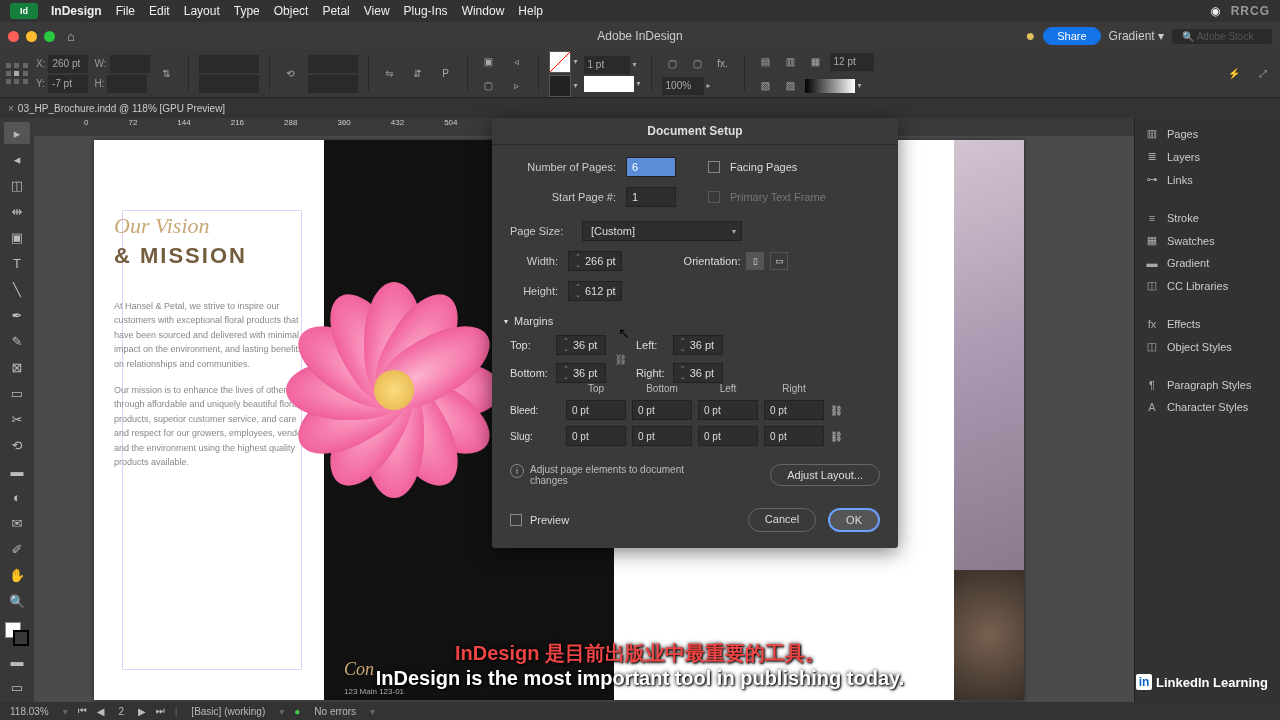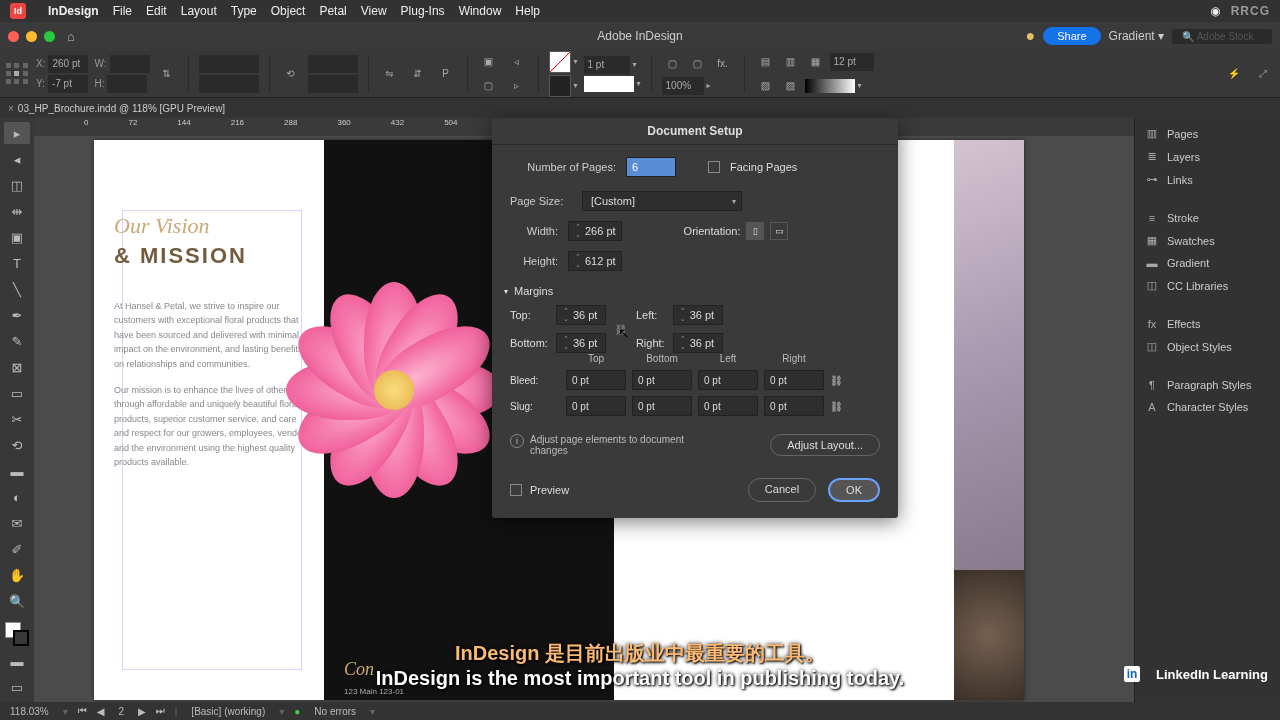--- a/index.html
+++ b/index.html
@@ -1,19 +1,19 @@
 <!DOCTYPE html>
 <html><head>
 <meta charset="utf-8">
 <style>
 * { margin: 0; padding: 0; box-sizing: border-box; font-family: -apple-system, BlinkMacSystemFont, "Segoe UI", sans-serif; }
 body { background: #2f2f2f; color: #ccc; width: 1280px; height: 720px; overflow: hidden; position: relative; }
 
 .mac-menubar { height: 22px; background: #323232; display: flex; align-items: center; padding: 0 10px; font-size: 12px; color: #eee; }
-.mac-menubar .app-icon { width: 16px; height: 16px; background: #ef4444; border-radius: 3px; margin-right: 22px; display: flex; align-items: center; justify-content: center; font-size: 9px; font-weight: bold; color: white; }
+.mac-menubar .app-icon { width: 28px; height: 16px; background: #15803d; border-radius: 3px; margin-right: 13px; display: flex; align-items: center; justify-content: center; font-size: 9px; font-weight: bold; color: white; }
 .mac-menubar .app-name { font-weight: bold; margin-right: 14px; }
 .mac-menubar .menu-item { margin-right: 14px; cursor: pointer; }
 .mac-menubar .right { margin-left: auto; display: flex; align-items: center; gap: 10px; }
 .mac-menubar .right .wm { font-weight: bold; letter-spacing: 1px; color: #999; }
 
 .titlebar { height: 28px; background: #3a3a3a; display: flex; align-items: center; padding: 0 8px; position: relative; }
 .traffic-lights { display: flex; gap: 7px; }
 .traffic-lights span { width: 11px; height: 11px; border-radius: 50%; display: inline-block; }
 .tl-red { background: #ff5f57; } .tl-yellow { background: #febc2e; } .tl-green { background: #28c840; }
 .home-btn { margin-left: 12px; font-size: 13px; color: #bbb; }
@@ -90,23 +90,23 @@
 .dbtn.primary { background: #555; border: 2px solid #6aa0ff; }
 .cursor { position: absolute; left: 618px; top: 325px; font-size: 14px; color: black; z-index: 60; pointer-events: none; }
 .preview-chk { display: flex; align-items: center; gap: 4px; font-size: 11px; }
 
 .right-panels { width: 146px; background: #323232; border-left: 1px solid #222; padding-top: 4px; overflow: hidden; }
 .panel-item { display: flex; align-items: center; gap: 8px; padding: 5px 10px; font-size: 11px; color: #ccc; cursor: pointer; }
 .panel-item .picon { width: 14px; text-align: center; color: #aaa; font-size: 11px; }
 .panel-sep { height: 16px; }
 
 .subtitle { position: absolute; bottom: 30px; left: 50%; transform: translateX(-50%); text-align: center; z-index: 70; pointer-events: none; }
-.subtitle .line1 { font-size: 20px; font-weight: bold; color: #fdba74; text-shadow: 0 0 4px black, 1px 1px 2px black; }
+.subtitle .line1 { font-size: 20px; font-weight: bold; color: #ef4444; text-shadow: 0 0 4px black, 1px 1px 2px black; }
 .subtitle .line2 { font-size: 20px; font-weight: bold; color: white; text-shadow: 0 0 4px black, 1px 1px 2px black; }
-.linkedin { position: absolute; bottom: 38px; right: 12px; font-size: 13px; color: white; font-weight: 600; z-index: 70; display: flex; align-items: center; gap: 16px; }
+.linkedin { position: absolute; bottom: 30px; right: 12px; font-size: 13px; color: white; font-weight: 600; z-index: 70; display: flex; align-items: center; gap: 4px; }
 .linkedin .sq { background: white; color: #0a66c2; width: 16px; height: 16px; display: inline-flex; align-items: center; justify-content: center; font-weight: bold; border-radius: 2px; font-size:12px; }
 
 .statusbar { position: absolute; bottom: 0; left: 0; right: 0; height: 18px; background: #333; display: flex; align-items: center; font-size: 10px; color: #bbb; padding: 0 6px; gap: 10px; }
 .statusbar .sep2 { color: #666; }
 .statusbar .sb-field { padding: 0 4px; }
 .orient-btn { width: 18px; height: 18px; border: 1px solid #555; display: inline-flex; align-items: center; justify-content: center; font-size: 9px; }
 .orient-btn.active { background: #555; }
 .info-icon { width: 14px; height: 14px; border: 1px solid #888; border-radius: 50%; display: inline-flex; align-items: center; justify-content: center; font-size: 9px; }
 
 
@@ -401,20 +401,27 @@
 <div class="dialog">
   <div class="dialog-title">Document Setup</div>
   <div class="dialog-body">
     <div class="drow">
       <span class="dlbl">Number of Pages:</span>
       <span class="dfield sel" style="width:50px">6</span>
       <span style="width:20px"></span>
       <span class="dcheck"></span>
       <span>Facing Pages</span>
     </div>
+    <div class="drow">
+      <span class="dlbl">Start Page #:</span>
+      <span class="dfield" style="width:50px">1</span>
+      <span style="width:20px"></span>
+      <span class="dcheck dis"></span>
+      <span style="color:#777">Primary Text Frame</span>
+    </div>
     <div class="drow" style="margin-top:14px">
       <span class="dlbl" style="width:66px;text-align:left">Page Size:</span>
       <span class="dselect" style="min-width:160px">
           <span>[Custom]</span>
         </span>
     </div>
     <div class="drow">
       <span class="dlbl" style="width:52px">Width:</span>
       <span class="dfield spin">
           <span>266 pt</span>

